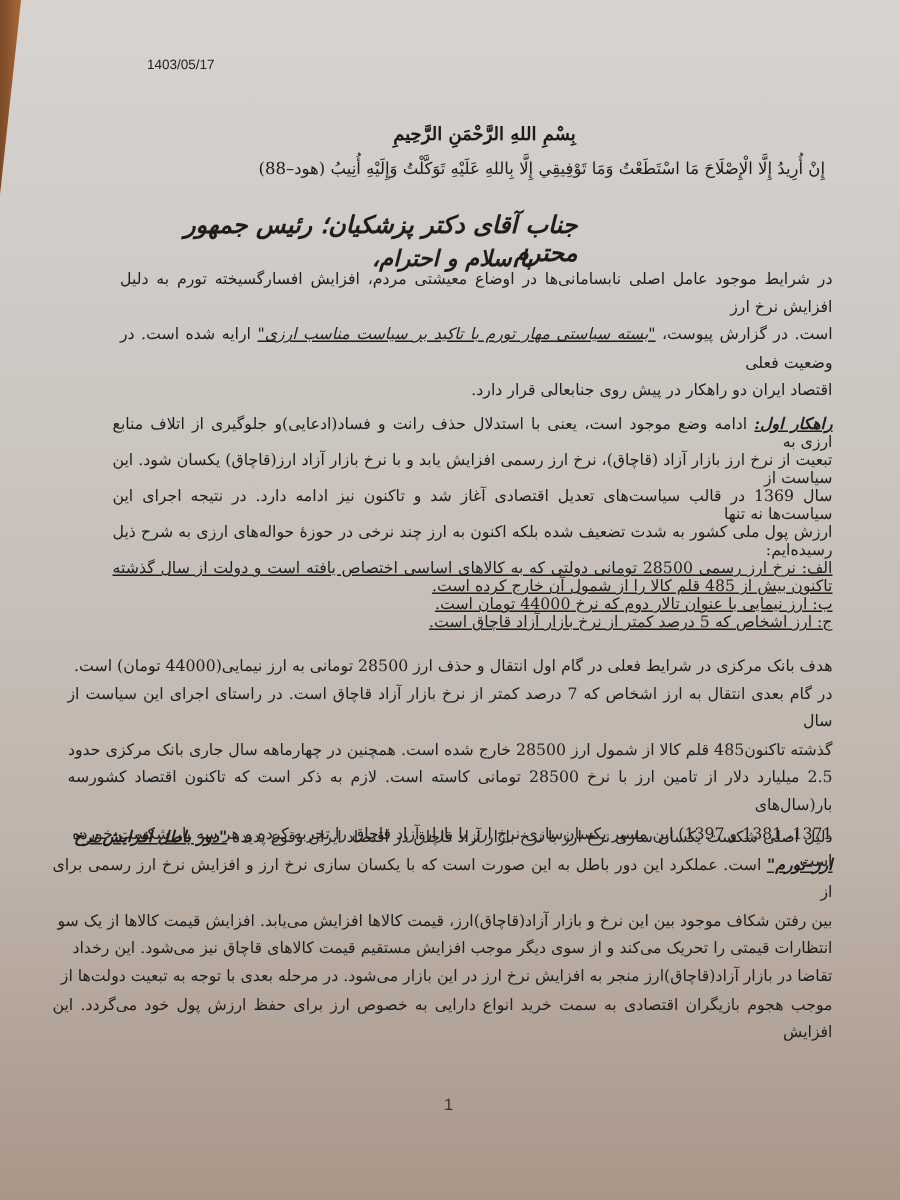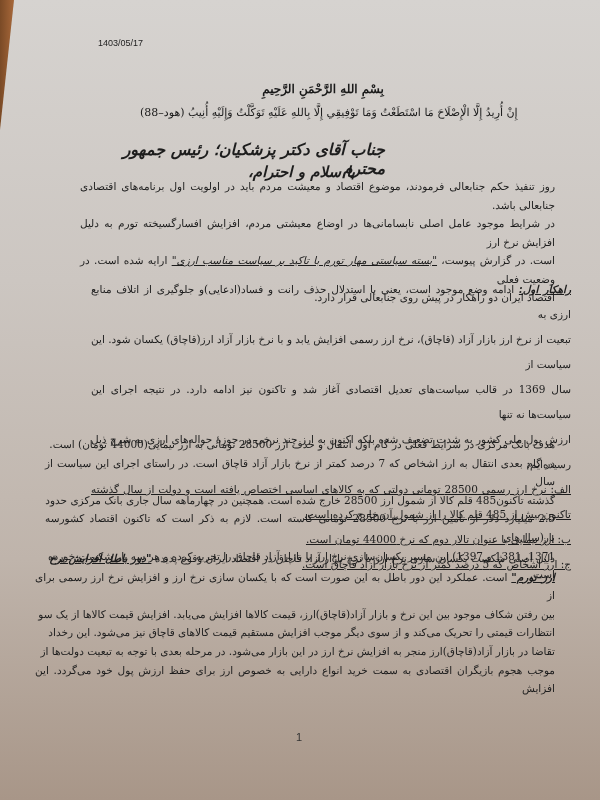--- a/index.html
+++ b/index.html
@@ -23,36 +23,36 @@
     position: absolute; left: 98px; top: 38px;
     font-family: "Liberation Sans", sans-serif; font-size: 9px; color: #222;
   }
   .rtl { direction: rtl; text-align: right; color: #1d1d1d; }
   .basmala {
     position: absolute; left: 0; width: 600px; top: 82px;
     text-align: center; font-size: 12px; font-weight: bold; color: #1a1a1a; margin-left: 23px;
   }
   .verse {
     position: absolute; left: 140px; width: 410px; top: 106px;
-    font-size: 11px; text-align: left; color: #1a1a1a;
+    font-size: 11px; text-align: right; color: #1a1a1a;
   }
   .salutation {
     position: absolute; right: 235px; top: 140px; width: 280px;
     font-size: 16px; font-weight: bold; font-style: italic;
   }
   .greeting {
     position: absolute; right: 265px; top: 163px; width: 200px;
     font-size: 15px; font-weight: bold; font-style: italic;
   }
   .para {
     position: absolute; font-size: 10.5px; line-height: 18.5px;
     text-align: justify; text-align-last: right;
   }
   .p1 { right: 65px; width: 475px; top: 177px; }
-  .p2 { right: 49px; width: 480px; top: 277px; line-height: 25px; margin-left: 20px; }
+  .p2 { right: 65px; width: 480px; top: 277px; line-height: 12px; margin-left: 20px; }
   .p3 { right: 65px; width: 510px; top: 435px; line-height: 18.6px; }
   .p4 { right: 65px; width: 520px; top: 549px; line-height: 18.6px; }
   .line { display: block; }
   .ul { text-decoration: underline; font-style: italic; }
   .bold-ul { text-decoration: underline; font-weight: bold; font-style: italic; }
   .list-item { display: block; padding-right: 0; text-decoration: underline; }
   .page-num {
     position: absolute; left: 296px; top: 731px;
     font-family: "Liberation Sans", sans-serif; font-size: 11px; color: #333;
   }
@@ -65,21 +65,20 @@
 
   <div class="date">1403/05/17</div>
 
   <div class="basmala rtl">بِسْمِ اللهِ الرَّحْمَنِ الرَّحِيمِ</div>
   <div class="verse rtl">إِنْ أُرِيدُ إِلَّا الْإِصْلَاحَ مَا اسْتَطَعْتُ وَمَا تَوْفِيقِي إِلَّا بِاللهِ عَلَيْهِ تَوَكَّلْتُ وَإِلَيْهِ أُنِيبُ (هود–88)</div>
 
   <div class="salutation rtl">جناب آقای دکتر پزشکیان؛ رئیس جمهور محترم</div>
   <div class="greeting rtl">با سلام و احترام،</div>
 
   <div class="para p1 rtl">
-    <span class="line">روز تنفیذ حکم جنابعالی فرمودند، موضوع اقتصاد و معیشت مردم باید در اولویت اول برنامه‌های اقتصادی جنابعالی باشد.</span>
     <span class="line">در شرایط موجود عامل اصلی نابسامانی‌ها در اوضاع معیشتی مردم، افزایش افسارگسیخته تورم به دلیل افزایش نرخ ارز</span>
     <span class="line"><span>است. در گزارش پیوست، </span><span class="ul">"بسته سیاستی مهار تورم با تاکید بر سیاست مناسب ارزی"</span><span> ارایه شده است. در وضعیت فعلی</span></span>
     <span class="line">اقتصاد ایران دو راهکار در پیش روی جنابعالی قرار دارد.</span>
   </div>
 
   <div class="para p2 rtl">
     <span class="line"><span class="bold-ul">راهکار اول:</span><span> ادامه وضع موجود است، یعنی با استدلال حذف رانت و فساد(ادعایی)و جلوگیری از اتلاف منابع ارزی به</span></span>
     <span class="line">تبعیت از نرخ ارز بازار آزاد (قاچاق)، نرخ ارز رسمی افزایش یابد و با نرخ بازار آزاد ارز(قاچاق) یکسان شود. این سیاست از</span>
     <span class="line">سال 1369 در قالب سیاست‌های تعدیل اقتصادی آغاز شد و تاکنون نیز ادامه دارد. در نتیجه اجرای این سیاست‌ها نه تنها</span>
     <span class="line">ارزش پول ملی کشور به شدت تضعیف شده بلکه اکنون به ارز چند نرخی در حوزهٔ حواله‌های ارزی به شرح ذیل رسیده‌ایم:</span>

